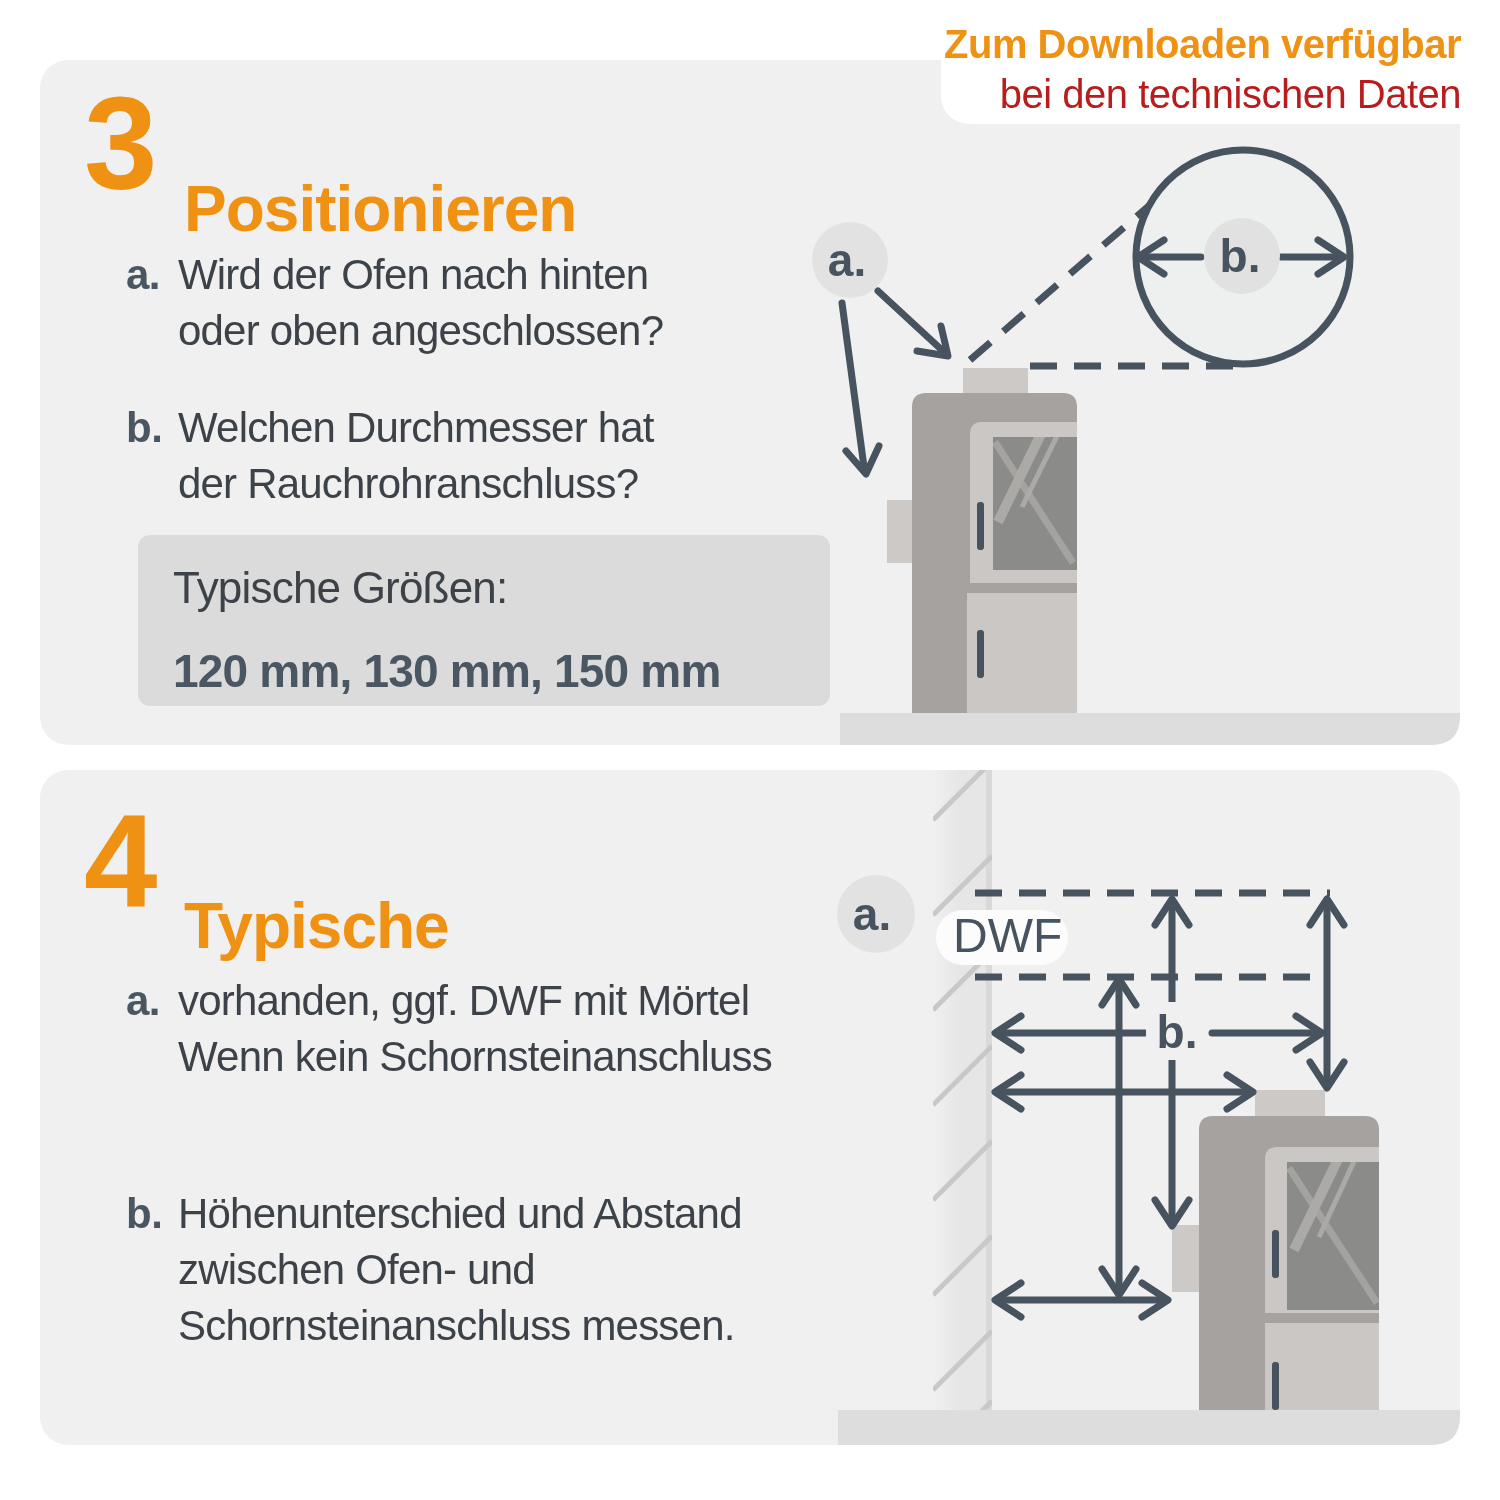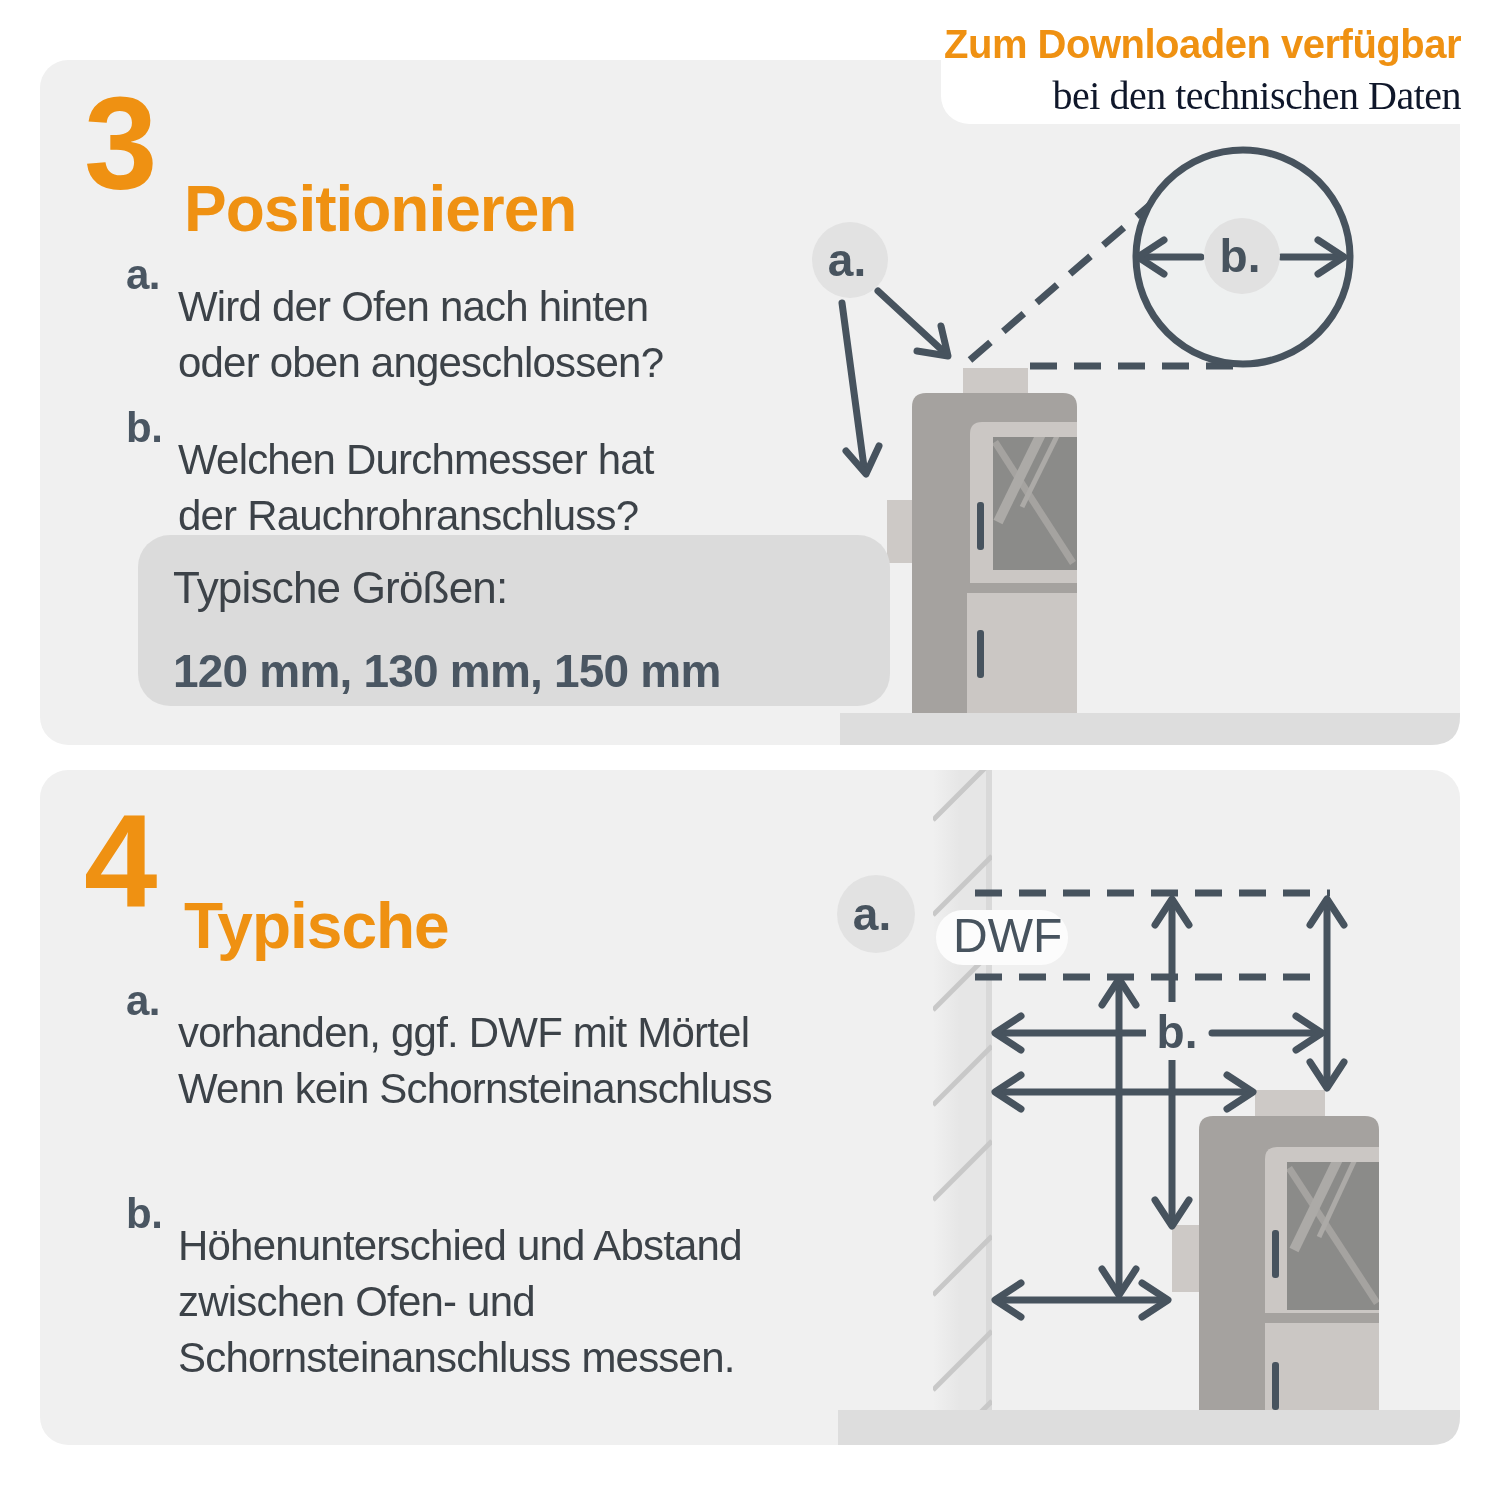--- a/index.html
+++ b/index.html
@@ -5,28 +5,28 @@
   html,body{margin:0;padding:0;background:#ffffff;width:1500px;height:1500px;
     font-family:"Liberation Sans", sans-serif;}
   .stage{position:absolute;top:0;left:0;width:1500px;height:1500px;overflow:hidden;background:#fff;}
   .panel{position:absolute;left:40px;width:1420px;background:#F0F0F0;border-radius:28px;}
   .panel.p1{top:60px;height:685px;}
   .panel.p2{top:770px;height:675px;}
   .abs{position:absolute;}
   .stepnum{font-size:132px;font-weight:bold;color:#EF9112;letter-spacing:-2px;line-height:1;}
   .steptitle{font-size:64px;font-weight:bold;color:#EF9112;letter-spacing:-1px;line-height:1;margin-top:44px;}
   .label{font-size:42px;font-weight:bold;color:#4A5662;line-height:56px;letter-spacing:-0.5px;}
-  .para{font-size:42px;color:#3C4248;line-height:56px;letter-spacing:-0.8px;margin-top:32px;}
-  .infobox{position:absolute;left:138px;top:535px;width:752px;height:171px;background:#DBDBDB;border-radius:32px;}
+  .para{font-size:42px;color:#3C4248;line-height:56px;letter-spacing:-0.8px;}
+  .infobox{position:absolute;left:138px;top:535px;width:692px;height:171px;background:#DBDBDB;border-radius:12px;}
   .info-title{position:absolute;left:35px;top:28px;font-size:44px;color:#3C4248;letter-spacing:-0.8px;}
   .info-values{position:absolute;left:35px;top:86px;font-size:46px;font-weight:bold;color:#4A5662;letter-spacing:-0.8px;margin-top:23px;}
   .corner{position:absolute;left:941px;top:0;width:562px;height:124px;background:#ffffff;
     border-radius:0 0 0 28px;text-align:right;}
   .corner .l1{position:absolute;right:42px;top:22px;font-size:40px;font-weight:bold;color:#EF9112;letter-spacing:-0.5px;white-space:nowrap;}
-  .corner .l2{position:absolute;right:42px;top:72px;font-size:40px;color:#0f172a;letter-spacing:-0.5px;white-space:nowrap;font-family:Liberation Serif, serif;}
+  .corner .l2{position:absolute;right:42px;top:72px;font-size:40px;color:#b91c1c;letter-spacing:-0.5px;white-space:nowrap;}
   svg{position:absolute;top:0;left:0;}
   svg .s{stroke:#47535E;stroke-width:7;fill:none;stroke-linecap:round;stroke-linejoin:round;}
   svg .dash{stroke:#47535E;stroke-width:7;fill:none;stroke-dasharray:27 17;}
   svg .badge-text{font-family:"Liberation Sans", sans-serif;font-size:46px;font-weight:bold;fill:#47535E;text-anchor:middle;}
   svg .dwf-text{font-family:"Liberation Sans", sans-serif;font-size:48px;fill:#47535E;}
 </style>
 </head>
 <body>
 
 <div class="stage">

